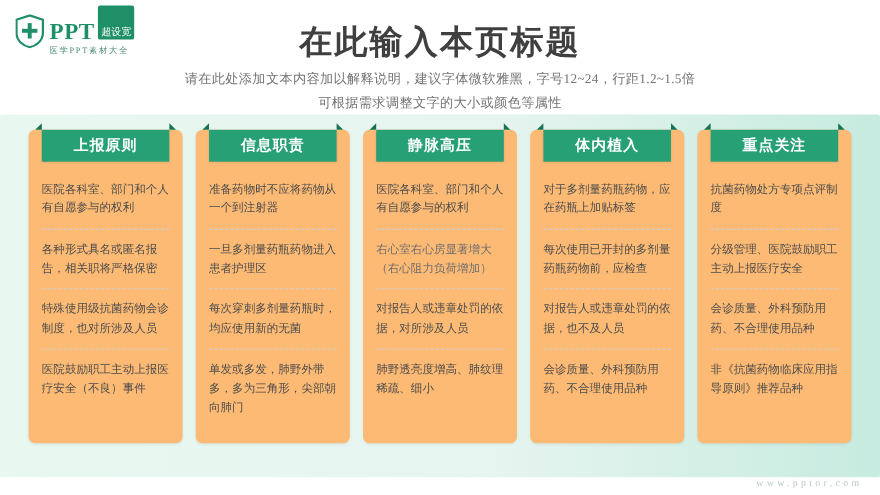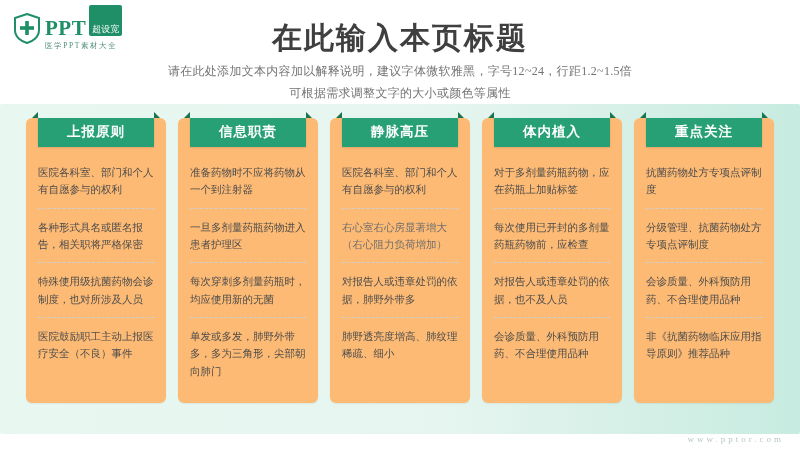--- a/index.html
+++ b/index.html
@@ -228,21 +228,21 @@
       </div>
     </div>
 
     <div class="col">
       <div class="col-head">
         <div class="ribbon">静脉高压</div>
       </div>
       <div class="col-body">
         <div class="item">医院各科室、部门和个人有自愿参与的权利</div>
         <div class="item item-note">右心室右心房显著增大（右心阻力负荷增加）</div>
-        <div class="item">对报告人或违章处罚的依据，肺野外带多</div>
+        <div class="item">对报告人或违章处罚的依据，对所涉及人员</div>
         <div class="item">肺野透亮度增高、肺纹理稀疏、细小</div>
       </div>
     </div>
 
     <div class="col">
       <div class="col-head">
         <div class="ribbon">体内植入</div>
       </div>
       <div class="col-body">
         <div class="item">对于多剂量药瓶药物，应在药瓶上加贴标签</div>
@@ -251,21 +251,21 @@
         <div class="item">会诊质量、外科预防用药、不合理使用品种</div>
       </div>
     </div>
 
     <div class="col">
       <div class="col-head">
         <div class="ribbon">重点关注</div>
       </div>
       <div class="col-body">
         <div class="item">抗菌药物处方专项点评制度</div>
-        <div class="item">分级管理、抗菌药物处方专项点评制度</div>
+        <div class="item">分级管理、医院鼓励职工主动上报医疗安全</div>
         <div class="item">会诊质量、外科预防用药、不合理使用品种</div>
         <div class="item">非《抗菌药物临床应用指导原则》推荐品种</div>
       </div>
     </div>
 
   </div>
 
   <div class="band-bottom"></div>
   <div class="footer">www.pptor.com</div>
 

